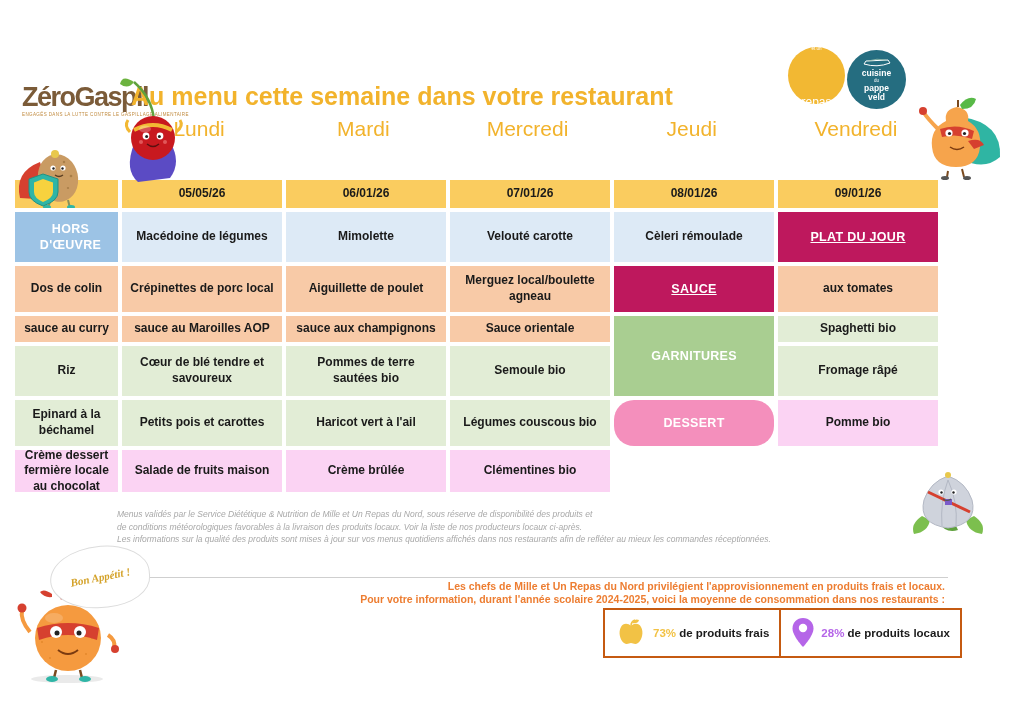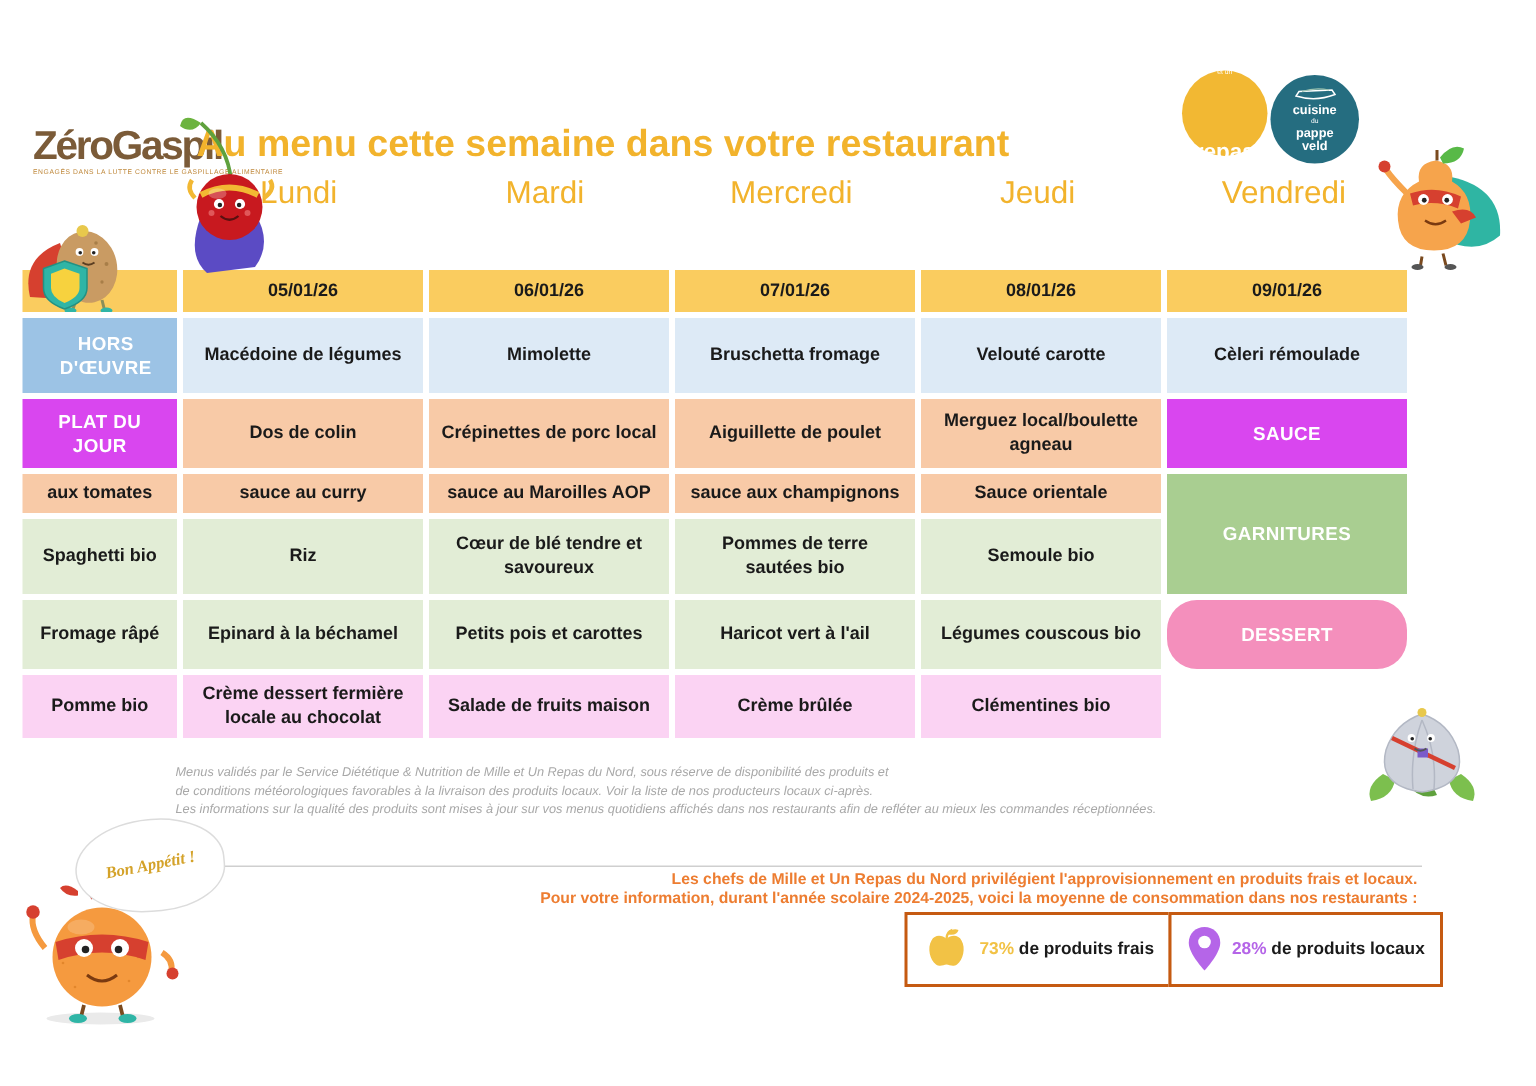--- a/index.html
+++ b/index.html
@@ -14,37 +14,37 @@
   .days{position:absolute;left:117px;top:117px;width:821px;display:flex;}
   .day{flex:1;text-align:center;font-size:21px;font-weight:400;color:#F2B32C;}
 
   
   .badge{position:absolute;border-radius:50%;color:#fff;display:flex;flex-direction:column;
          align-items:center;justify-content:center;text-align:center;line-height:1;}
   .badge-yellow{left:788px;top:47px;width:57px;height:57px;background:#F2B833;z-index:2;}
   .badge-teal{left:847px;top:50px;width:59px;height:59px;background:#256D80;}
   .by-l1{font-size:12px;font-weight:700;}
   .by-l2{font-size:4.5px;margin:1px 0;}
-  .by-l3{font-size:15px;font-weight:700;margin-top:43px;}
+  .by-l3{font-size:12px;font-weight:400;margin-top:43px;}
   .by-l4{font-size:8px;font-weight:700;margin-top:1px;}
   .bt-w{font-size:8.5px;font-weight:700;}
   .bt-s{font-size:4.5px;margin:1px 0;}
   .boat{margin-bottom:2px;}
 
   
   .menu-table{position:absolute;left:15px;top:180px;width:923px;display:grid;
               grid-template-columns:103px repeat(5,1fr);
               grid-template-rows:28px 50px 46px 26px 50px 46px 42px;gap:4px;}
   .cell{display:flex;align-items:center;justify-content:center;text-align:center;
         font-weight:700;font-size:12px;color:#1a1a1a;padding:2px 8px;line-height:1.3;}
   .rowlabel{display:flex;align-items:center;justify-content:center;text-align:center;
         font-weight:700;font-size:12.5px;color:#fff;letter-spacing:.3px;padding:2px 4px;line-height:1.3;}
   .c-date{background:#FACC5F;}
   .l-hors{background:#9CC3E5;padding-left:12px;}  .c-hors{background:#DDEAF6;}
-  .l-plat{background:#d946ef;}  .c-plat{background:#F8CAA7;}
+  .l-plat{background:#be185d;text-decoration:underline;}  .c-plat{background:#F8CAA7;}
   .l-garn{background:#A9CE91;grid-row:span 2;} .c-garn{background:#E2EDD6;}
   .l-des{background:#F48FBC;border-radius:20px;}   .c-des{background:#FBD3F3;}
 
   
   .footnote{position:absolute;left:117px;top:508px;width:770px;font-style:italic;
             font-size:8.5px;line-height:12.5px;color:#A8A8A8;}
 
   
   .divider{position:absolute;left:148px;top:577px;width:800px;height:1px;background:#CFCFCF;}
   .chefs-note{position:absolute;right:79px;top:580px;width:620px;text-align:right;
@@ -102,30 +102,29 @@
       <path d="M6,3 Q15,0 24,2" fill="none" stroke="#9CC3B0" stroke-width="0.8"></path>
     </svg>
     <span class="bt-w">cuisine</span>
     <span class="bt-s">du</span>
     <span class="bt-w">pappe</span>
     <span class="bt-w">veld</span>
   </div>
 
   <div class="menu-table">
     <div class="cell c-date"></div>
-    <div class="cell c-date">05/01/26</div>
+    <div class="cell c-date">05/05/26</div>
     <div class="cell c-date">06/01/26</div>
     <div class="cell c-date">07/01/26</div>
     <div class="cell c-date">08/01/26</div>
     <div class="cell c-date">09/01/26</div>
 
     <div class="rowlabel l-hors">HORS D'ŒUVRE</div>
     <div class="cell c-hors">Macédoine de légumes</div>
     <div class="cell c-hors">Mimolette</div>
-    <div class="cell c-hors">Bruschetta fromage</div>
     <div class="cell c-hors">Velouté carotte</div>
     <div class="cell c-hors">Cèleri rémoulade</div>
 
     <div class="rowlabel l-plat">PLAT DU JOUR</div>
     <div class="cell c-plat">Dos de colin</div>
     <div class="cell c-plat">Crépinettes de porc local</div>
     <div class="cell c-plat">Aiguillette de poulet</div>
     <div class="cell c-plat">Merguez local/boulette agneau</div>
 
     <div class="rowlabel l-plat">SAUCE</div>

